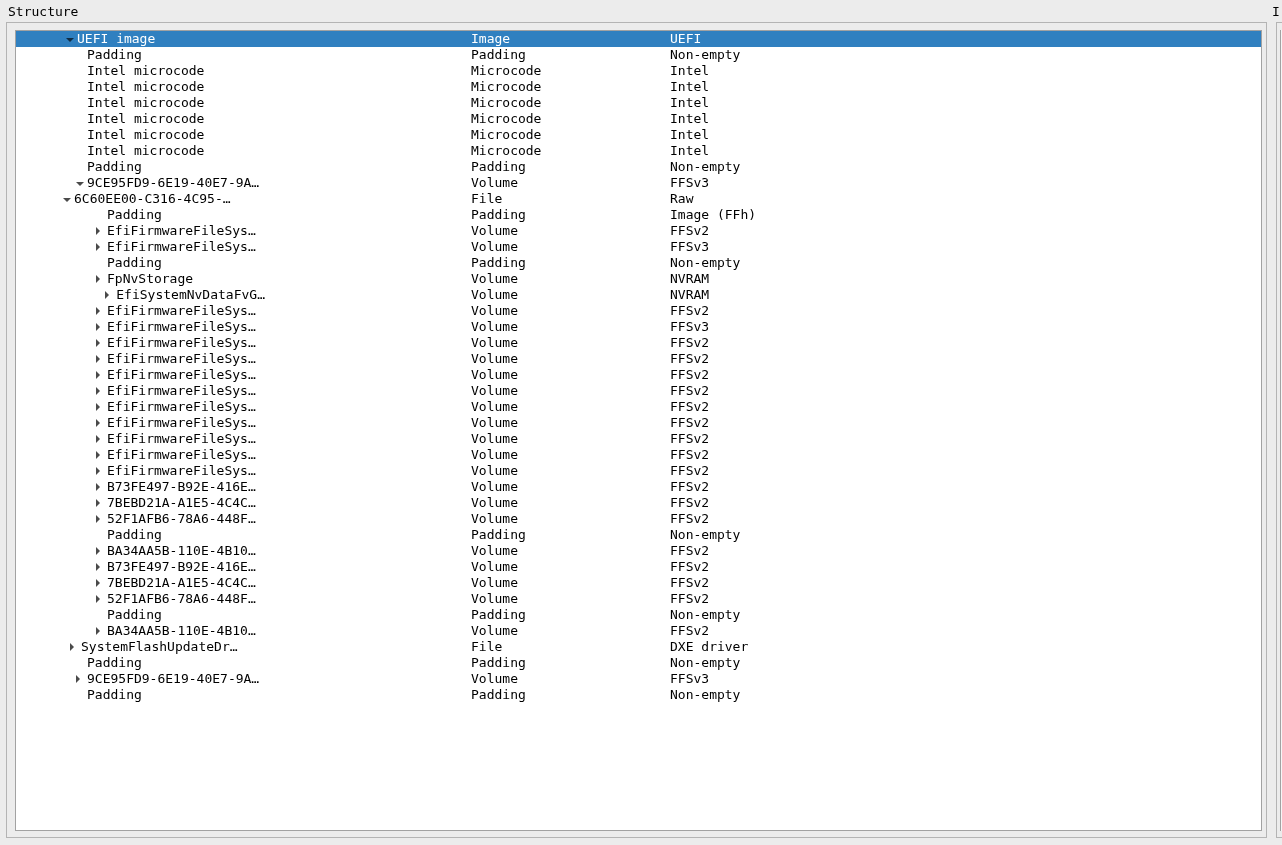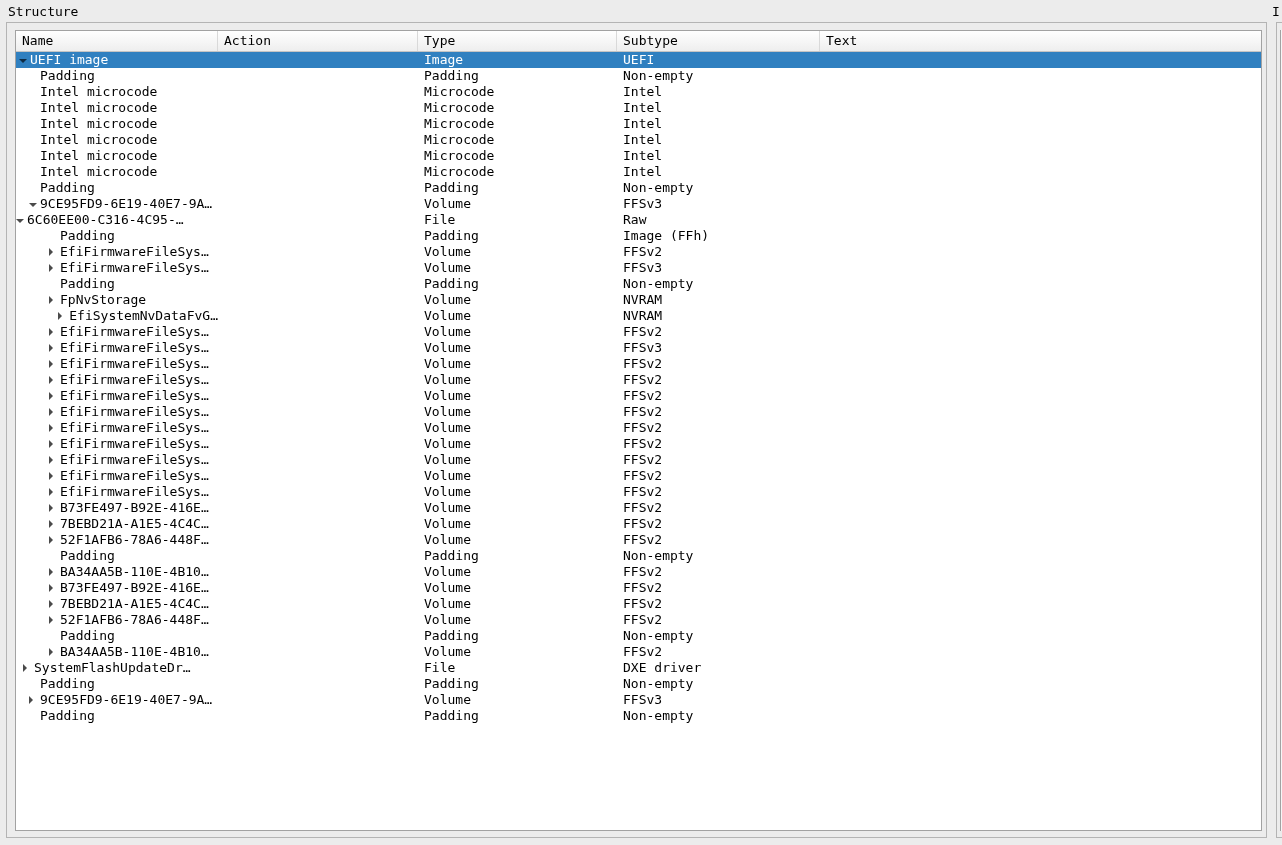--- a/index.html
+++ b/index.html
@@ -41,21 +41,21 @@
   .h-name    { width:202px; }
   .h-action  { width:200px; }
   .h-type    { width:199px; }
   .h-subtype { width:203px; }
   .h-text    { flex:1; border-right:none !important; }
 
   .rows { position:relative; }
   .row { display:flex; height:16px; line-height:16px; white-space:nowrap; }
   .row.selected { color:#ffffff; }
 
-  .c-name { width:202px; display:flex; align-items:center; overflow:hidden; }
+  .c-name { width:202px; display:flex; align-items:center; overflow:hidden;margin-left:47px; }
   .c-action { width:200px; padding-left:6px; overflow:hidden; }
   .c-type { width:199px; padding-left:6px; overflow:hidden; }
   .c-subtype { width:203px; padding-left:6px; overflow:hidden; }
   .c-text { flex:1; padding-left:6px; overflow:hidden; }
 
   .arrow { flex:0 0 11px; width:11px; height:16px; display:flex; align-items:center; }
   .arrow i { display:block; width:0; height:0; }
   .a-right i { border-left:4px solid #4a4a4a; border-top:4px solid transparent; border-bottom:4px solid transparent; }
   .a-down i  { border-top:4px solid #4a4a4a; border-left:4px solid transparent; border-right:4px solid transparent; margin-top:1px; }
   .row.selected .a-down i { border-top-color:#0f2c44; }
@@ -63,27 +63,20 @@
 </style>
 </head>
 <body>
 
 <div class="dock-title">Structure</div>
 <div class="right-dock-title">I</div>
 
 <div class="panel-frame"></div>
 
 <div class="tree">
-  <div class="tree-header">
-    <div class="h h-name">Name</div>
-    <div class="h h-action">Action</div>
-    <div class="h h-type">Type</div>
-    <div class="h h-subtype">Subtype</div>
-    <div class="h h-text">Text</div>
-  </div>
   <div class="rows" id="rows">
       <div class="row selected" style="background: rgb(48, 128, 192); color: rgb(255, 255, 255);">
     <div class="cell c-name" style="padding-left: 3px;">
       <span class="arrow a-down">
             <i></i>
           </span>
       <span class="n-label">UEFI image</span>
     </div>
     <div class="cell c-action"></div>
     <div class="cell c-type">Image</div>

